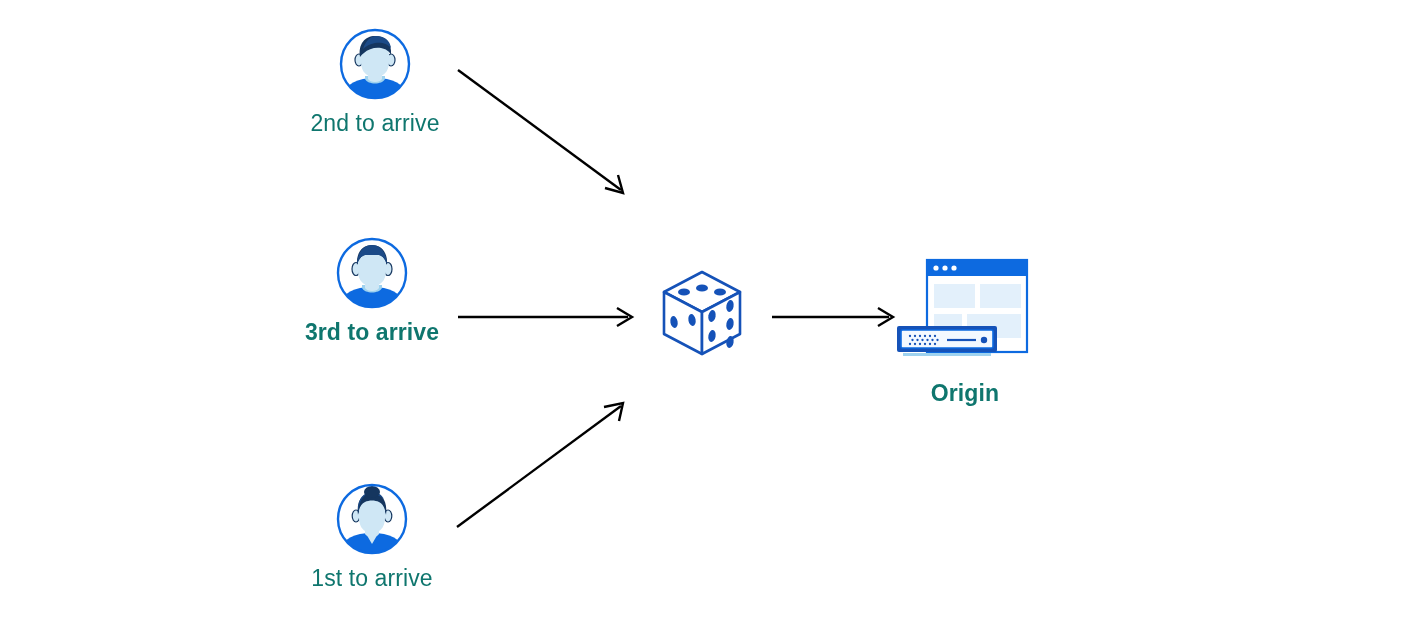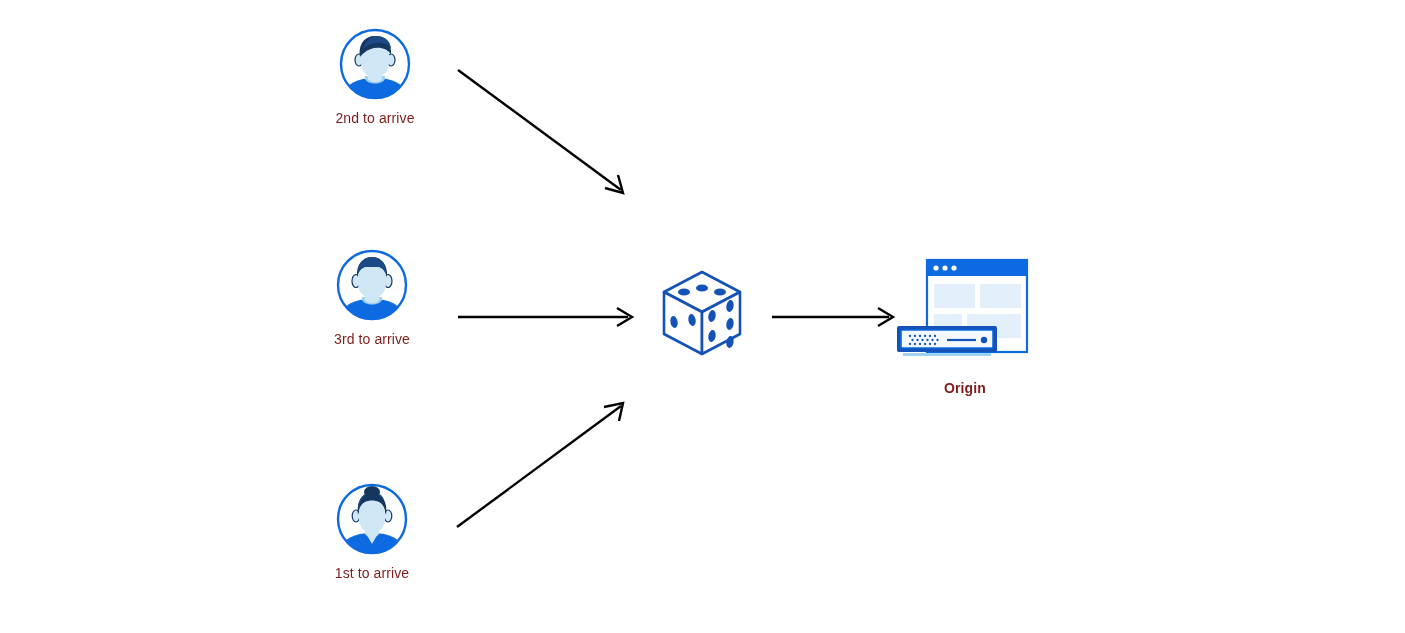--- a/index.html
+++ b/index.html
@@ -26,22 +26,22 @@
   }
   .avatar-node { width: 160px; }
   .avatar-wrap {
     width: 160px;
     display: flex;
     justify-content: center;
   }
   .node-label {
     width: 100%;
     text-align: center;
-    font-size: 14px;
-    color: #7f1d1d;
+    font-size: 23px;
+    color: #0f766e;
     font-family: "Liberation Sans", sans-serif;
     margin-top: 9px;
     letter-spacing: 0.1px;
     white-space: nowrap;
   }
   .dice-node { width: 90px; }
   .origin-node { width: 170px; }
   .origin-node .node-label { margin-top: 10px; font-weight: bold; }
   svg { display: block; overflow: visible; }
   .arrow-layer {
@@ -104,21 +104,21 @@
 
           <path d="M22 30 C20 17 27 9 37 9 C48 9 54 16 53 28 C51 24 48 22 43 21 C37 20 30 22 26 26 C24 27 23 29 22 30 Z" fill="#15365f"></path>
           <path d="M38 9 C46 9 52 13 53 21 C49 16 43 15 37 16 C32 17 28 19 25 22 C28 13 33 9 38 9 Z" fill="#1b4a87"></path>
         </g>
         <circle cx="37" cy="37" r="34" fill="none" stroke="#0d6ae0" stroke-width="2.4"></circle>
       </svg>
     </div>
     <div class="node-label">2nd to arrive</div>
   </div>
 
-  <div class="node avatar-node" style="left:292px; top:248px;">
+  <div class="node avatar-node" style="left:292px; top:236px;font-weight:bold;">
     <div class="avatar-wrap">
       <svg width="74" height="74" viewBox="0 0 74 74">
         <defs>
           <clipPath id="clip3rd">
               <circle cx="37" cy="37" r="34"></circle>
             </clipPath>
         </defs>
         <circle cx="37" cy="37" r="34" fill="#ffffff"></circle>
         <g clip-path="url(#clip3rd)">
           <path d="M2 74 C5 58 18 51 37 51 C56 51 69 58 72 74 Z" fill="#0d6ae0"></path>

